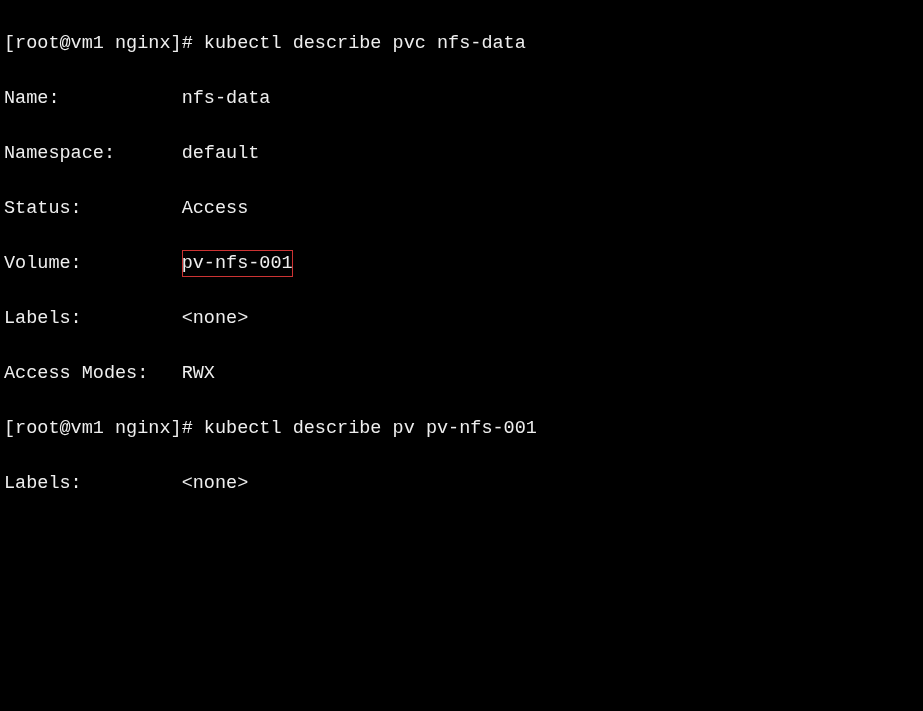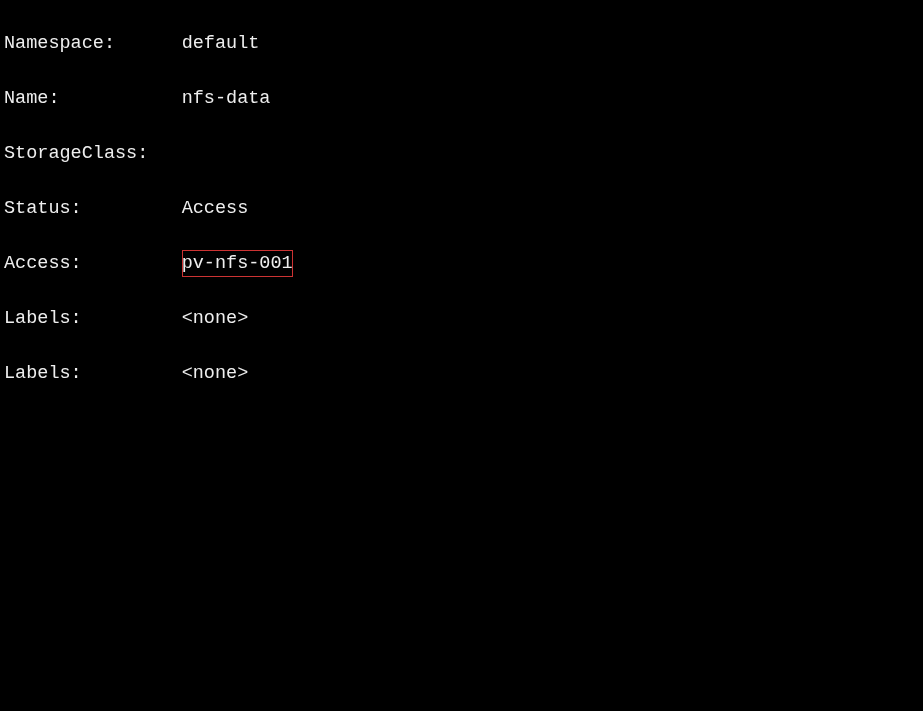--- a/index.html
+++ b/index.html
@@ -21,26 +21,28 @@
   .line { white-space: pre; }
   .redbox {
     display: inline-block;
     outline: 1px solid #cc3333;
     outline-offset: -1px;
   }
 </style>
 </head>
 <body>
 <div class="terminal">
+<div class="line"><span>[root@vm1 nginx]#</span> <span>kubectl describe pvc nfs-data</span></div>
+<div class="line"><span>Name:</span><span>           </span><span>nfs-data</span></div>
 <div class="line"><span>Namespace:</span><span>      </span><span>default</span></div>
-<div class="line"><span>Name:</span><span>           </span><span>nfs-data</span></div>
-<div class="line"><span>StorageClass:</span><span></span><span></span></div>
 <div class="line"><span>Status:</span><span>         </span><span>Access</span></div>
-<div class="line"><span>Access:</span><span>         </span><span class="redbox">pv-nfs-001</span></div>
+<div class="line"><span>Volume:</span><span>         </span><span class="redbox">pv-nfs-001</span></div>
 <div class="line"><span>Labels:</span><span>         </span><span>&lt;none&gt;</span></div>
+<div class="line"><span>Access Modes:</span><span>   </span><span>RWX</span></div>
+<div class="line"><span>[root@vm1 nginx]#</span> <span>kubectl describe pv pv-nfs-001</span></div>
 <div class="line"><span>Labels:</span><span>         </span><span>&lt;none&gt;</span></div>
 
 
 
 
 
 
 
 
 

